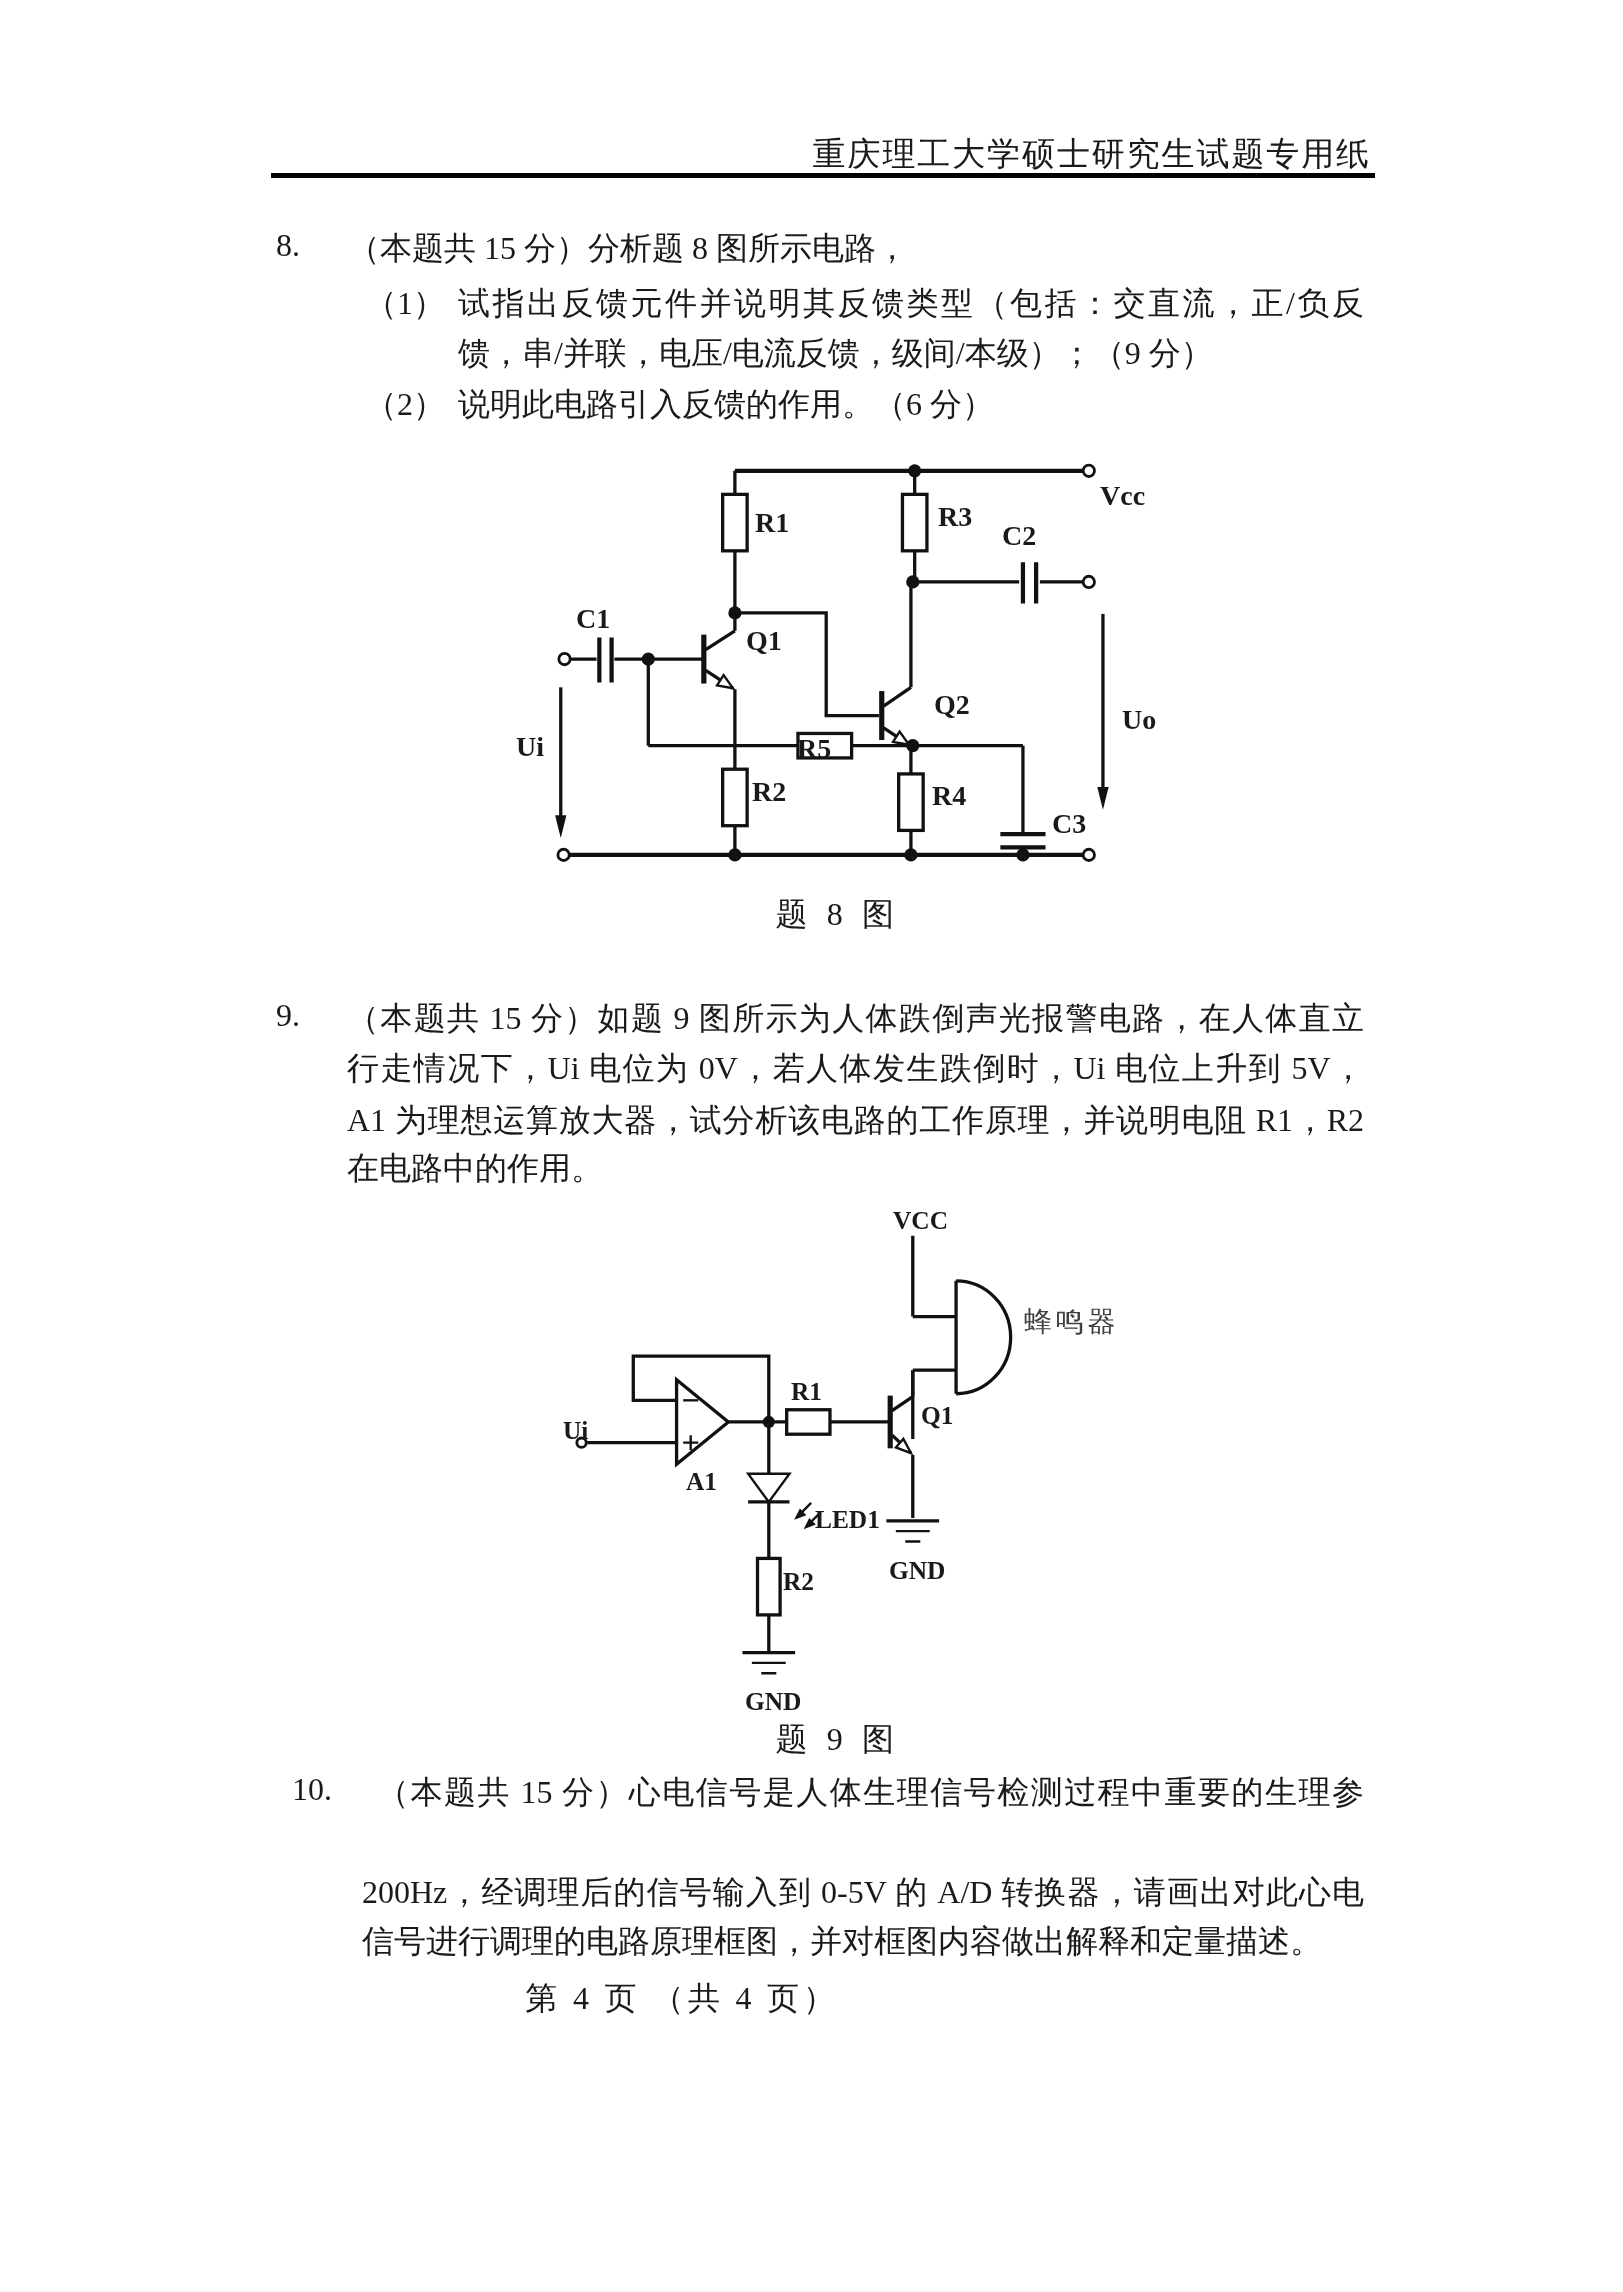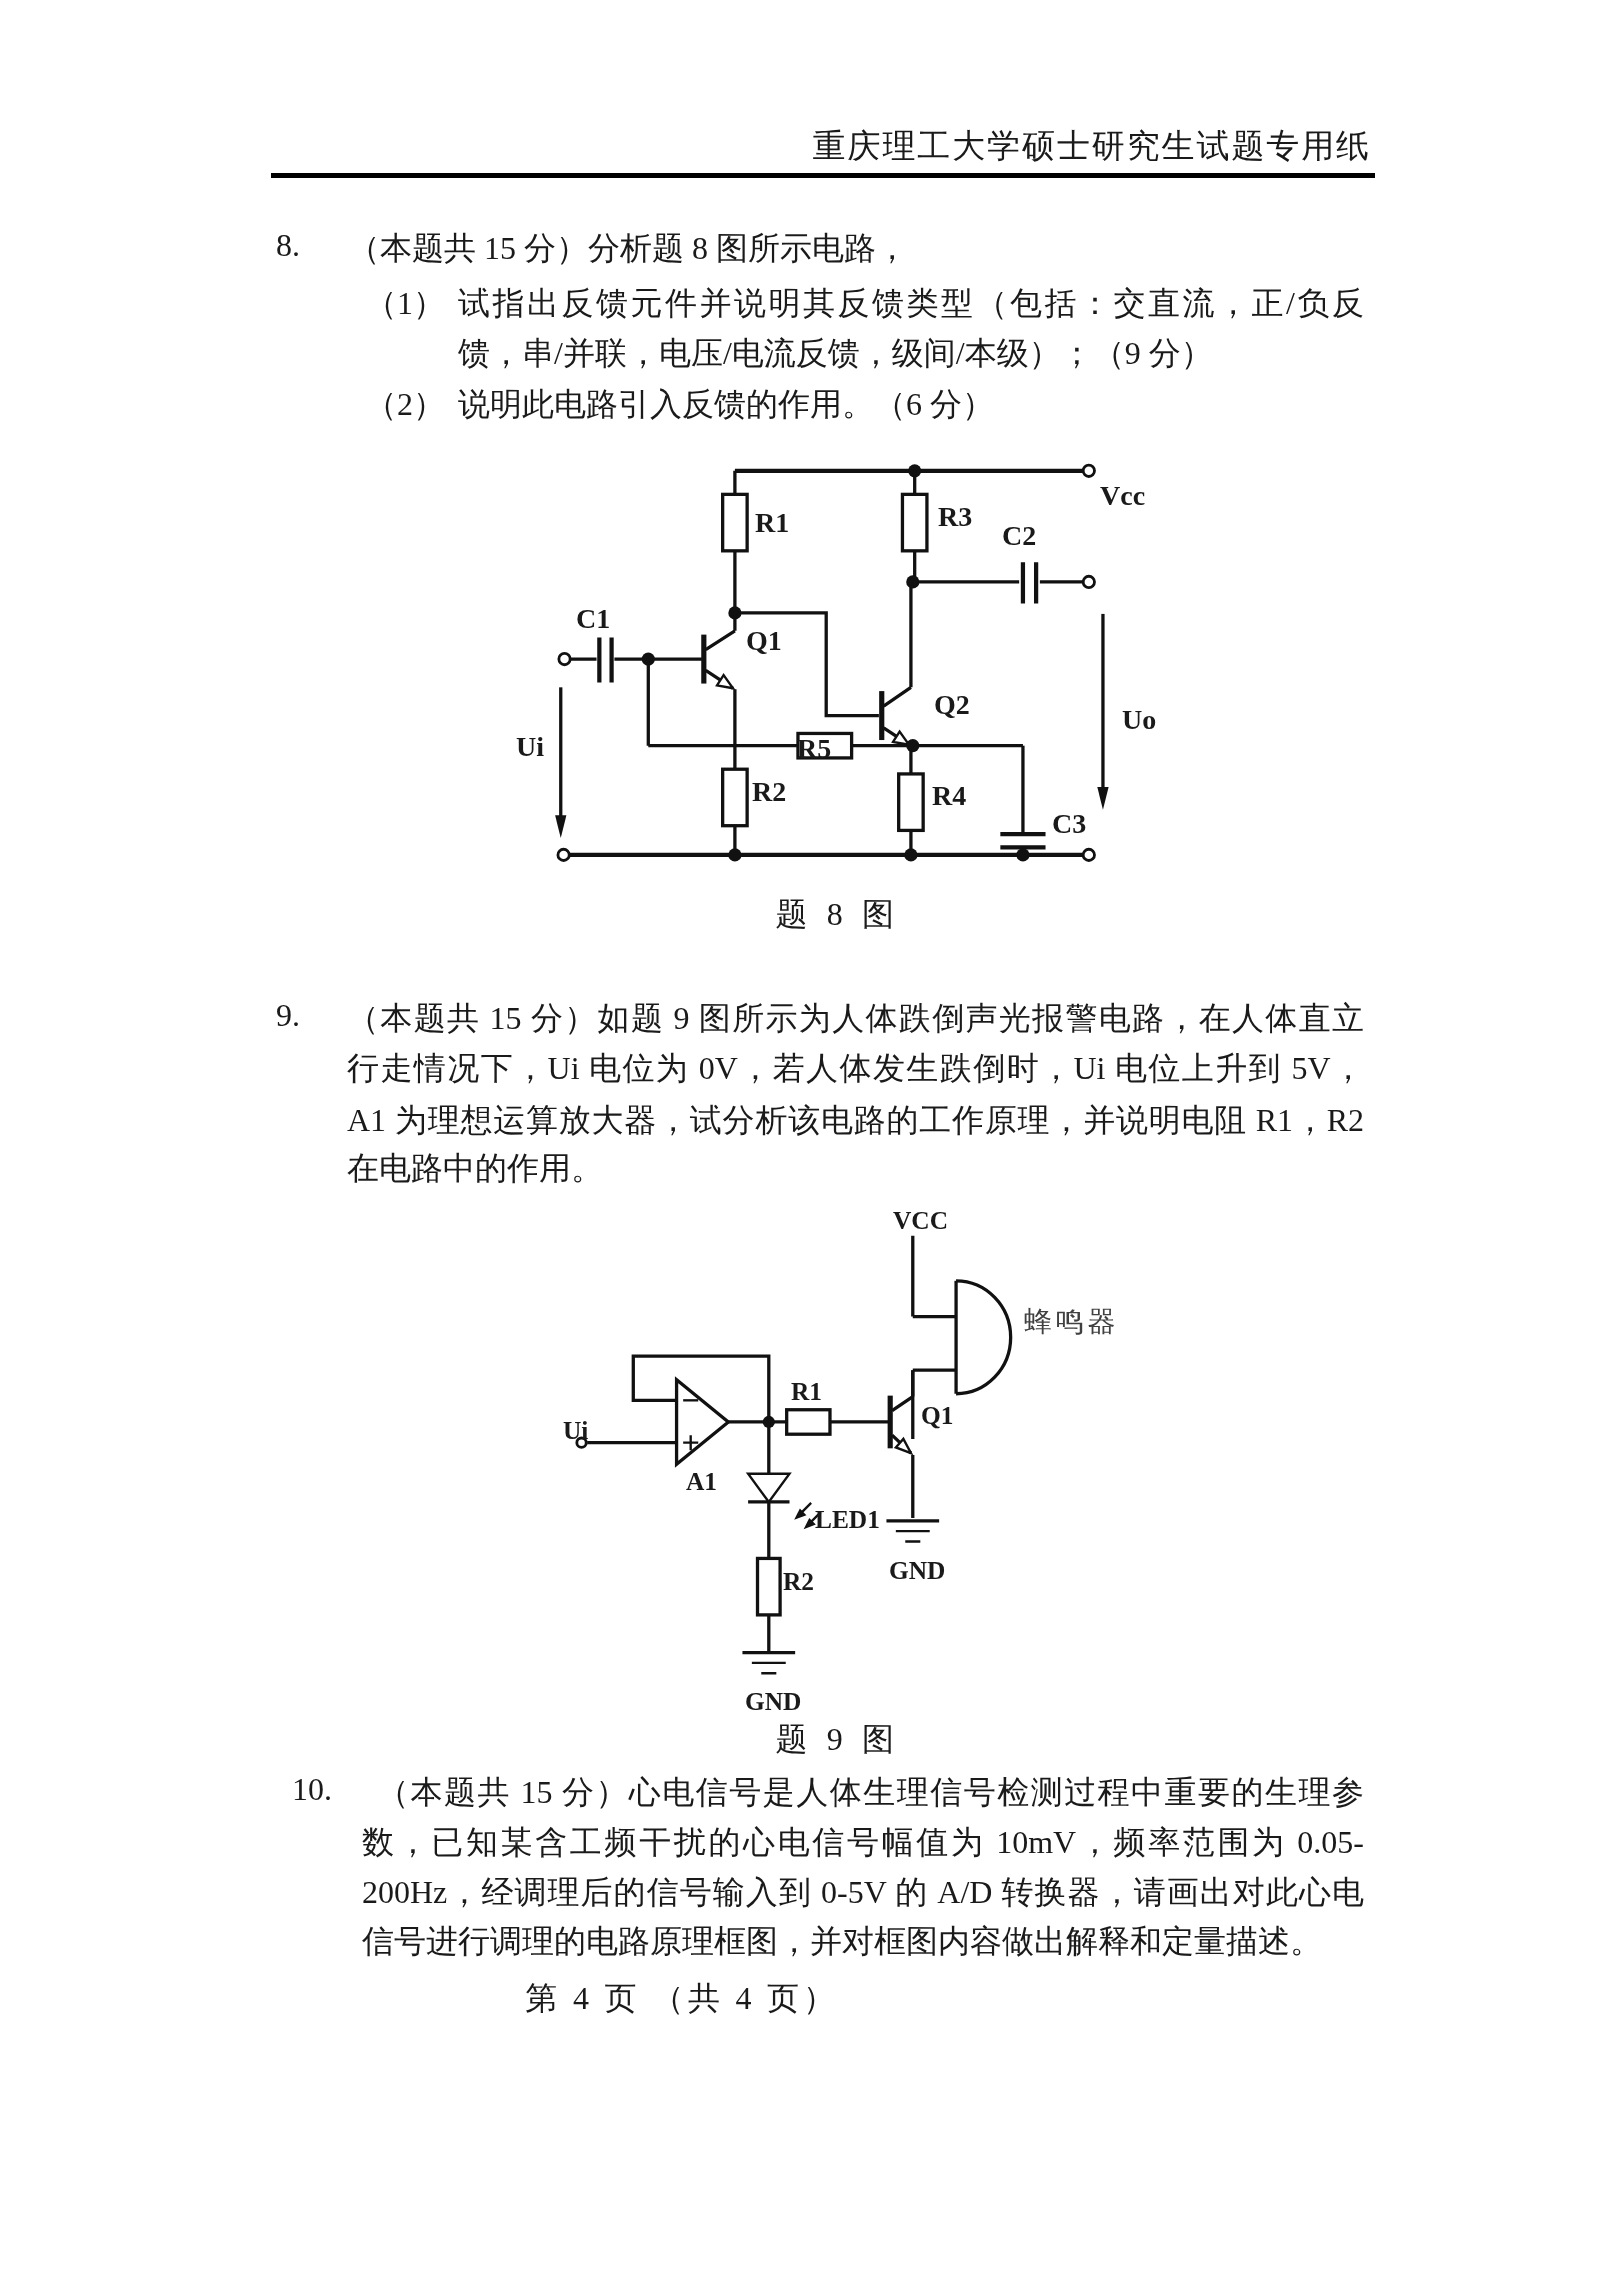--- a/index.html
+++ b/index.html
@@ -1,21 +1,21 @@
 <!DOCTYPE html>
 <html style="font-size:15px"><head>
 <meta charset="utf-8">
 <style>
   html,body{margin:0;padding:0;background:#888;}
   #page{
     position:relative;width:1623px;height:2293px;background:#ffffff;
     font-family:"Liberation Serif","DejaVu Serif",serif;color:#1a1a1a;overflow:hidden;
   }
   .abs{position:absolute;}
-  #header-title{font-size:33px;letter-spacing:1.9px;white-space:nowrap;}
+  #header-title{font-size:33px;letter-spacing:1.9px;white-space:nowrap;margin-top:8px;}
   #header-rule{background:#000;height:4.7px;}
   .qnum{font-size:32px;}
   .qline{font-size:32px;white-space:nowrap;}
   .just{white-space:normal;text-align:justify;text-align-last:justify;overflow:hidden;height:43px;}
   .clabel{font-size:28px;font-weight:700;white-space:nowrap;}
   .clabel9{font-size:25.4px;font-weight:700;white-space:nowrap;}
   .fig-caption{font-size:32px;text-align:center;letter-spacing:5.6px;}
   .buzzer-label{font-size:28px;color:#404040;font-weight:400;letter-spacing:3.8px;}
   #footer-line{font-size:32px;text-align:center;letter-spacing:3.8px;}
   svg{position:absolute;}
@@ -203,20 +203,19 @@
   <span class="clabel9 abs" style="left:791px;top:1377px;">R1</span>
   <span class="clabel9 abs" style="left:921px;top:1401px;">Q1</span>
   <span class="clabel9 abs" style="left:815px;top:1505px;">LED1</span>
   <span class="clabel9 abs" style="left:783px;top:1567px;">R2</span>
   <span class="clabel9 abs" style="left:889px;top:1556px;">GND</span>
   <span class="clabel9 abs" style="left:745px;top:1687px;">GND</span>
   <div class="fig-caption abs" style="left:508px;top:1718px;width:659px;">题 9 图</div>
 
   <div class="qnum abs" style="left:292px;top:1771px;">10.</div>
   <div class="qline just abs" style="left:377px;top:1771px;width:987px;">（本题共 15 分）心电信号是人体生理信号检测过程中重要的生理参</div>
-  <div class="qline just abs" style="left:362px;top:1821px;width:1002px;">数，已知某含工频干扰的心电信号幅值为 10mV，频率范围为 0.05-</div>
   <div class="qline just abs" style="left:362px;top:1871px;width:1002px;">200Hz，经调理后的信号输入到 0-5V 的 A/D 转换器，请画出对此心电</div>
   <div class="qline abs" style="left:362px;top:1920px;">信号进行调理的电路原理框图，并对框图内容做出解释和定量描述。</div>
 
   <div id="footer-line" class="abs" style="left:0;top:1977px;width:1364px;">第 4 页 （共 4 页）</div>
 
 </div>
 
 
 </body></html>

